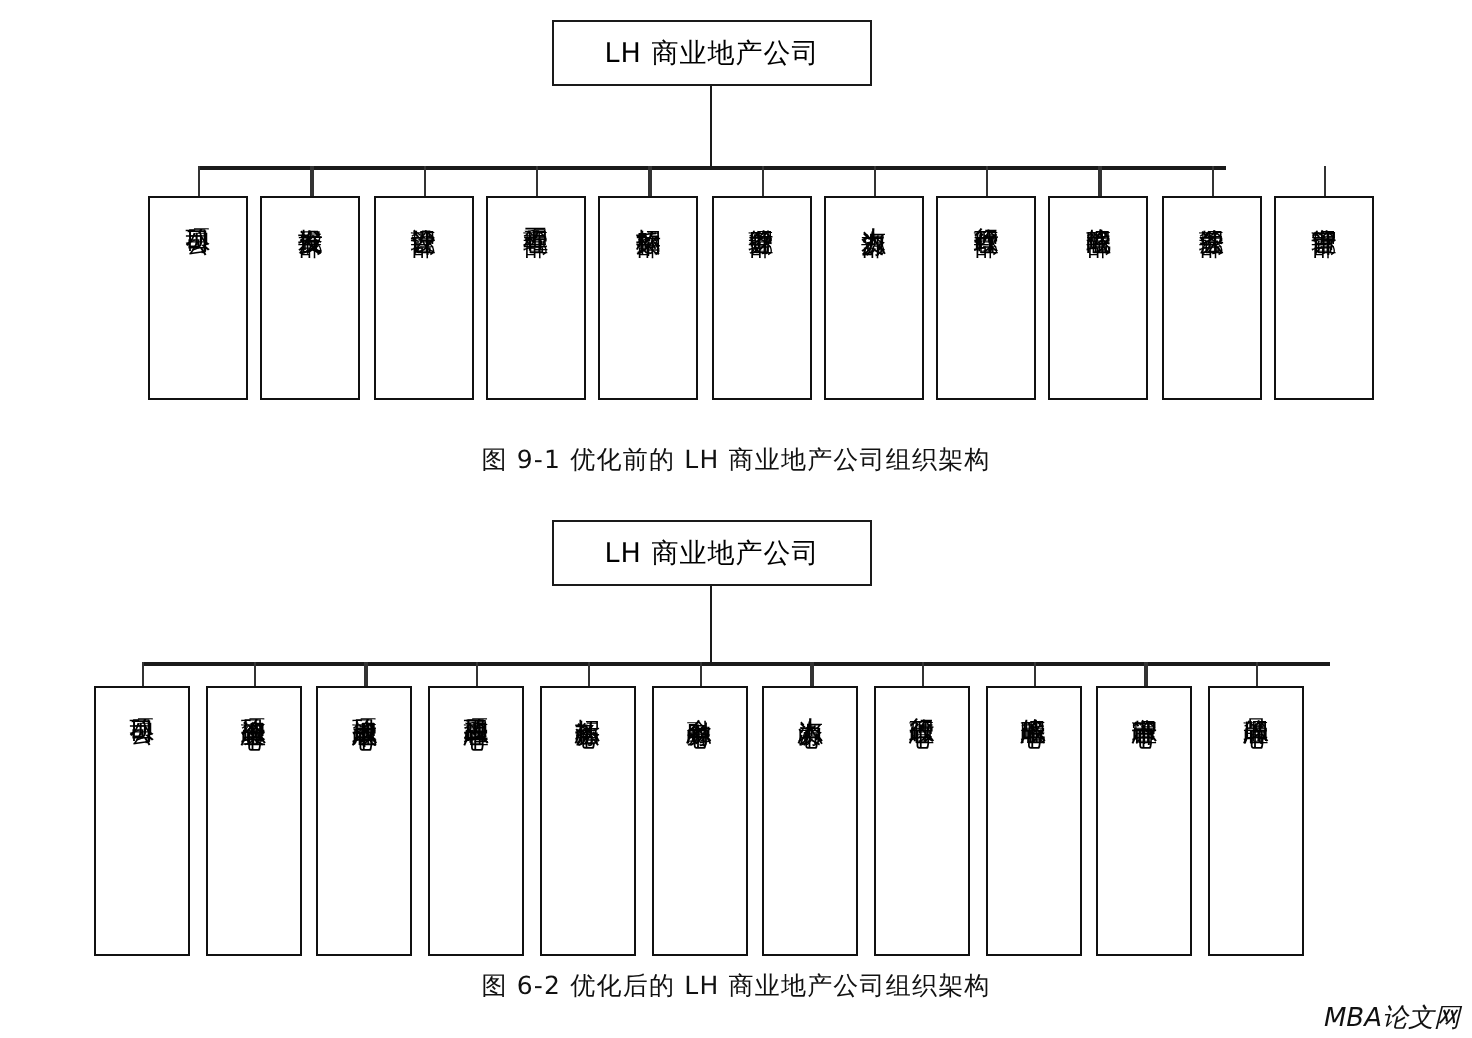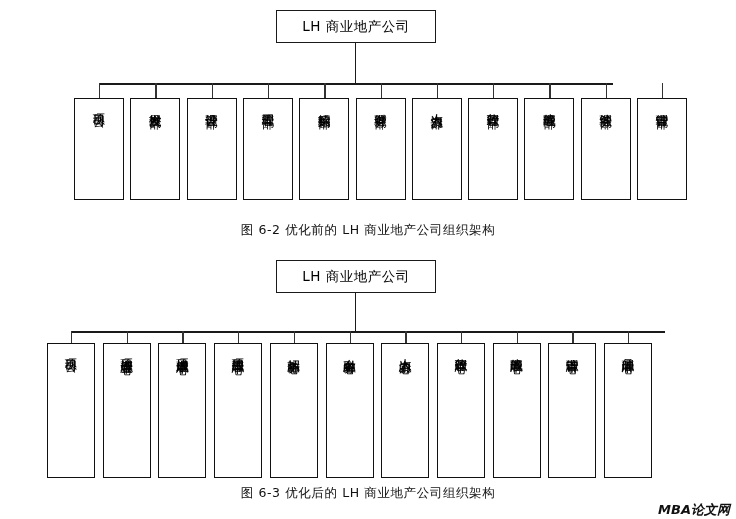--- a/index.html
+++ b/index.html
@@ -89,21 +89,21 @@
   #watermark {
     position: absolute;
     right: 6px;
     bottom: 2px;
     text-align: right;
     font-style: italic;
     line-height: 1.1;
   }
   #watermark .wm-top {
     font-size: 13px;
-    font-weight: bold;
+    font-weight: normal;
     color: #111111;
   }
   #watermark .wm-bot {
     font-size: 11.5px;
     color: #d617a8;
   }
 </style>
 </head>
 <body>
 
@@ -157,21 +157,21 @@
         <span class="vtext">战略管理部</span>
       </div>
       <div class="leaf" style="left: 580.7px; top: 98px; width: 50px; height: 102px;">
         <span class="vtext">法务管理部</span>
       </div>
       <div class="leaf" style="left: 637px; top: 98px; width: 50px; height: 102px;">
         <span class="vtext">审计管理部</span>
       </div>
     </div>
 
-  <div class="caption" style="top:222px;">图 6-2  优化前的 LH 商业地产公司组织架构</div>
+  <div class="caption" style="top:222px;">图 9-1  优化前的 LH 商业地产公司组织架构</div>
 </div>
 
 <div class="chart" id="chart-2">
 
   <div class="root-box" id="c2-root" style="left:276px; top:10px; width:160px; height:33px;">LH 商业地产公司</div>
 
   <div class="v-line" id="c2-stem" style="left:355px; top:43px; height:39px;"></div>
 
   <div class="h-bus" id="c2-bus" style="left:71px; top:81px; width:594px;"></div>
 
@@ -217,18 +217,18 @@
         <span class="vtext">战略管理中心</span>
       </div>
       <div class="leaf" style="left: 548.3px; top: 93px; width: 48px; height: 135px;">
         <span class="vtext">审计管理中心</span>
       </div>
       <div class="leaf" style="left: 604px; top: 93px; width: 48px; height: 135px;">
         <span class="vtext">品牌管理中心</span>
       </div>
     </div>
 
-  <div class="caption" style="top:235px;">图 6-3  优化后的 LH 商业地产公司组织架构</div>
+  <div class="caption" style="top:235px;">图 6-2  优化后的 LH 商业地产公司组织架构</div>
 </div>
 
 <div id="watermark">
   <div class="wm-top">MBA论文网</div>
 </div>
 
 </body></html>

